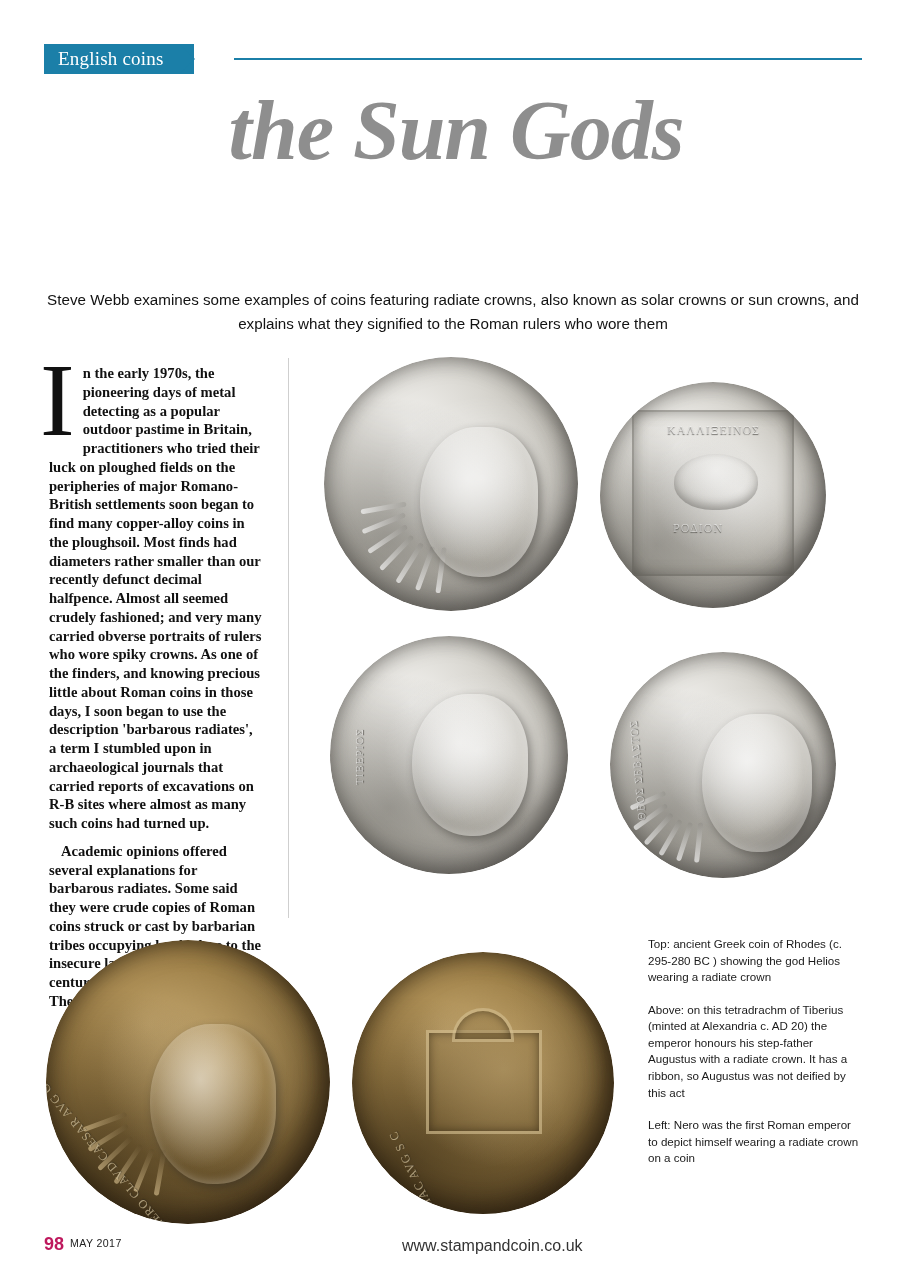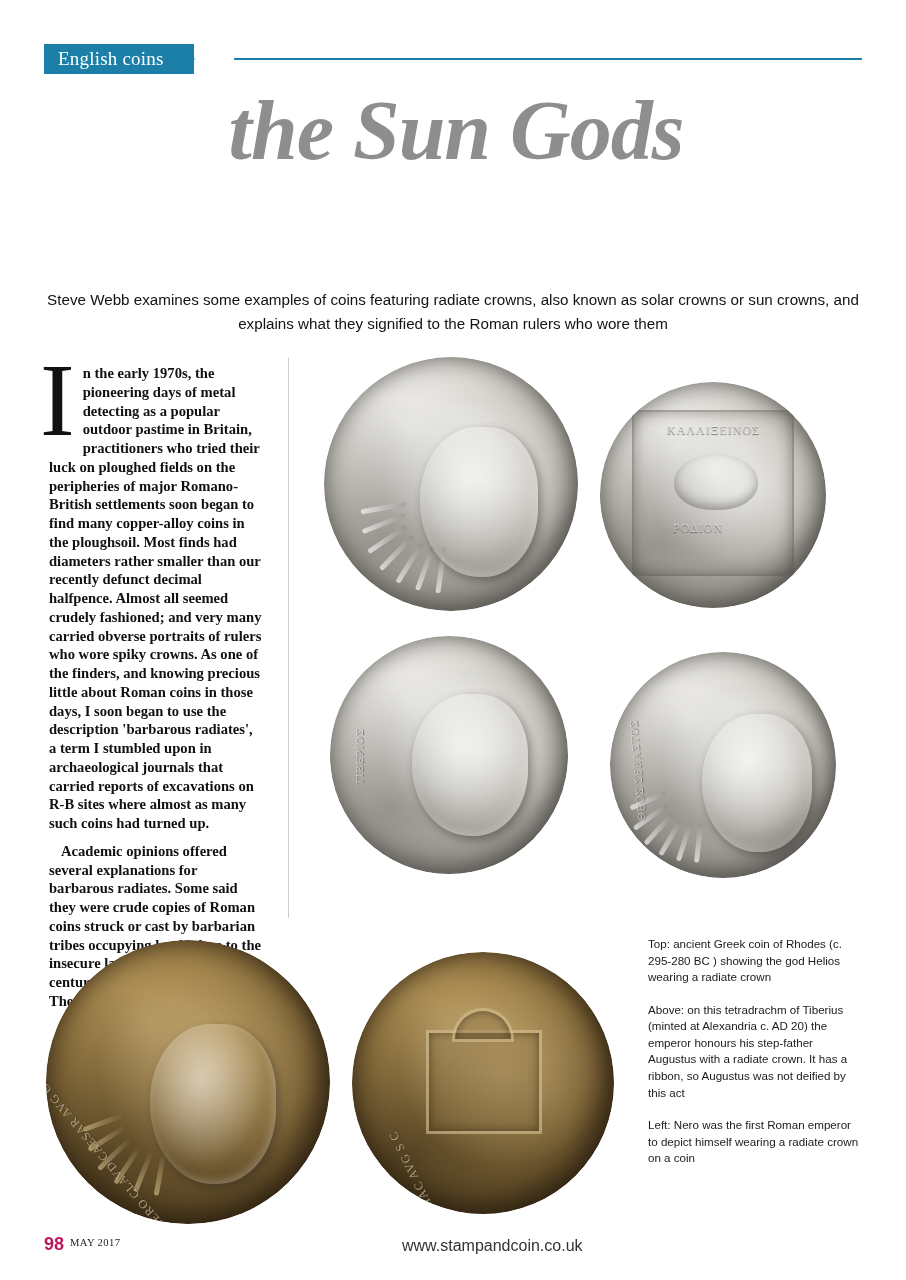--- a/index.html
+++ b/index.html
@@ -250,21 +250,21 @@
     top: 0;
     font-family: "Liberation Sans", sans-serif;
     font-weight: 700;
     font-size: 18px;
     color: #be185d;
   }
   .footer .issue {
     position: absolute;
     left: 26px;
     top: 3px;
-    font-family: Liberation Serif, serif;
+    font-family: Liberation Sans, sans-serif;
     font-size: 10.6px;
     letter-spacing: .4px;
     color: #222;
   }
   .footer .website {
     position: absolute;
     left: 358px;
     top: 3px;
     font-family: "Liberation Sans", sans-serif;
     font-size: 16px;

